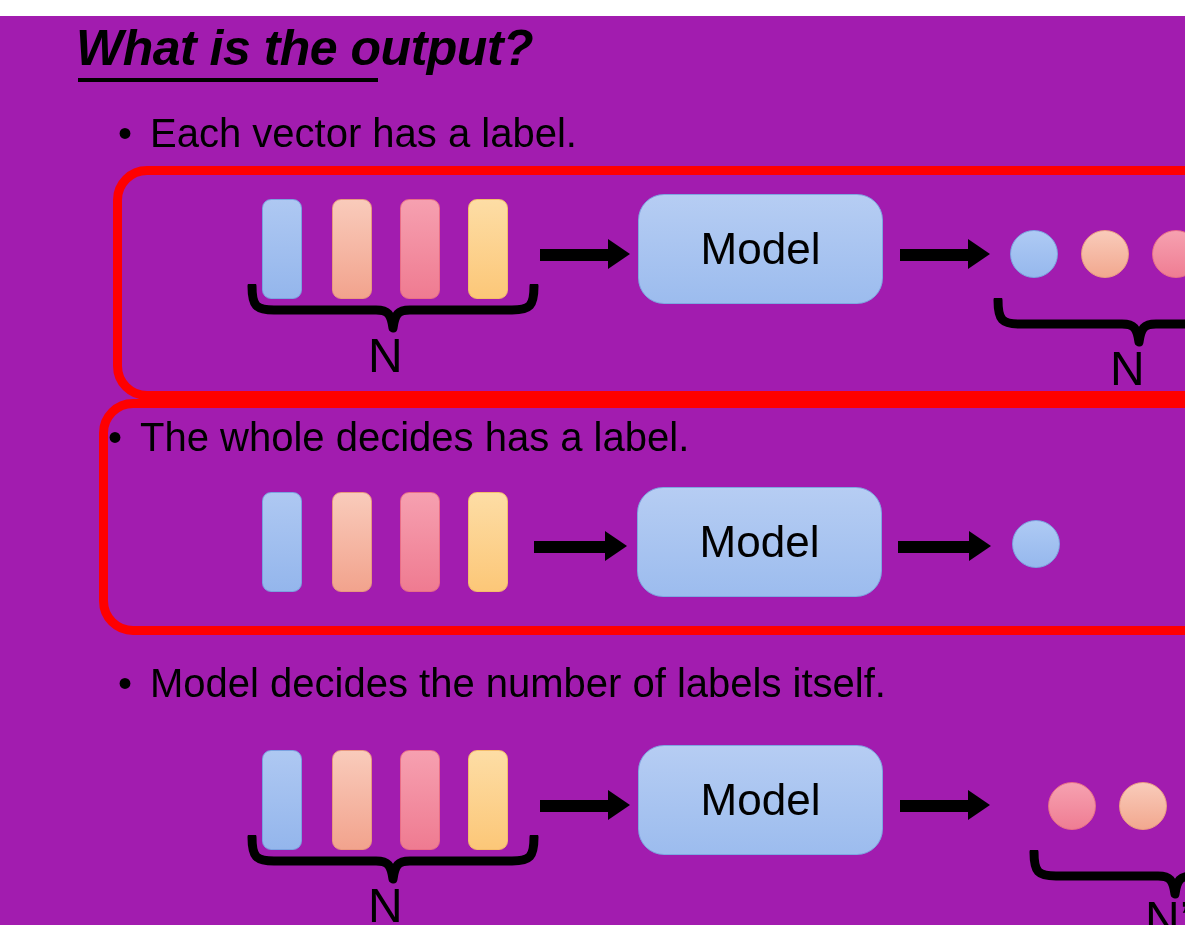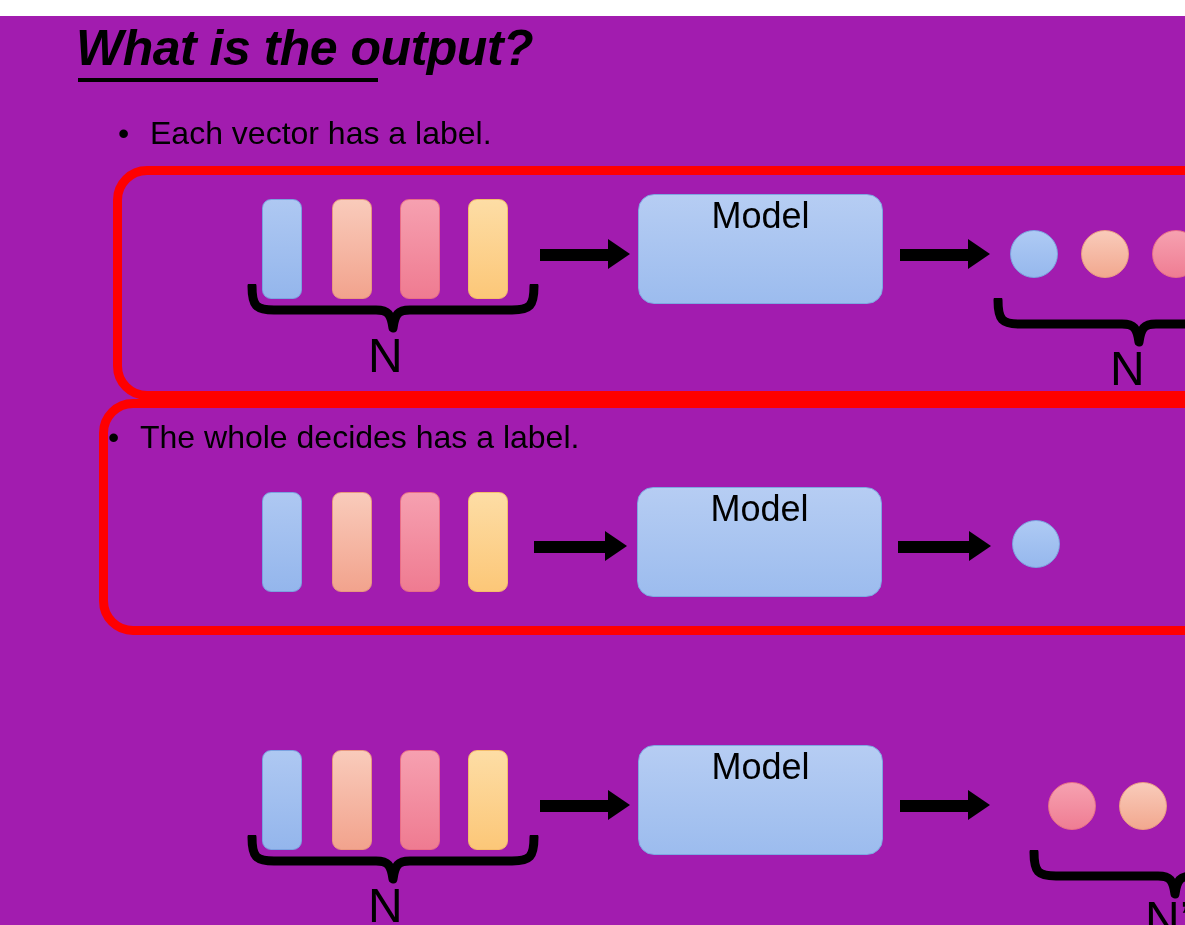--- a/index.html
+++ b/index.html
@@ -17,21 +17,21 @@
     letter-spacing:-0.5px;
     line-height:56px;white-space:nowrap;
   }
   .title-underline{
     position:absolute;left:78px;top:62px;width:300px;height:4px;background:#000;
   }
 
   
   .bullet{
     position:absolute;
-    font-size:32px;line-height:50px;white-space:nowrap;
+    font-size:40px;line-height:50px;white-space:nowrap;
   }
   .bullet .dot{display:inline-block;width:32px;}
   .b1{left:118px;top:92px;}
   .b2{left:108px;top:396px;}
   .b3{left:118px;top:642px;}
 
   
   .redbox{
     position:absolute;
     border:9px solid #ff0000;
@@ -67,26 +67,26 @@
     border:1px solid #e96e86;
   }
   .bar-orange{
     background:linear-gradient(180deg,#fddda5 0%,#fcc778 100%);
     border:1px solid #f5bc6a;
   }
 
   
   .modelbox{
     position:absolute;
-    border-radius:16px;
+    border-radius:26px;
     background:linear-gradient(180deg,#b6cdf3 0%,#9cbcee 100%);
     border:1px solid #7ea7e2;
     box-sizing:border-box;
-    display:flex;justify-content:center;
-    font-size:36px;color:#000;
+    display:flex;align-items:center;justify-content:center;
+    font-size:44px;color:#000;
   }
 
   
   .arrow{position:absolute;height:30px;}
   .arrow .shaft{
     position:absolute;left:0;top:10px;height:12px;background:#000;
   }
   .arrow .head{
     position:absolute;top:0;width:0;height:0;
     border-top:15px solid transparent;
@@ -126,20 +126,23 @@
   <div class="title-underline"></div>
 
   <div class="bullet b1">
     <span class="dot">•</span><span>Each vector has a label.</span>
   </div>
 
   <div class="bullet b2">
     <span class="dot">•</span><span>The whole decides has a label.</span>
   </div>
 
+  <div class="bullet b3">
+    <span class="dot">•</span><span>Model decides the number of labels itself.</span>
+  </div>
 
   <div class="redbox redbox-1"></div>
 
   <div class="redbox redbox-2"></div>
 
   <div class="row row1">
 
     <div class="bar bar-blue" style="left:262px;top:23px;"></div>
     <div class="bar bar-salmon" style="left:332px;top:23px;"></div>
     <div class="bar bar-pink" style="left:400px;top:23px;"></div>

